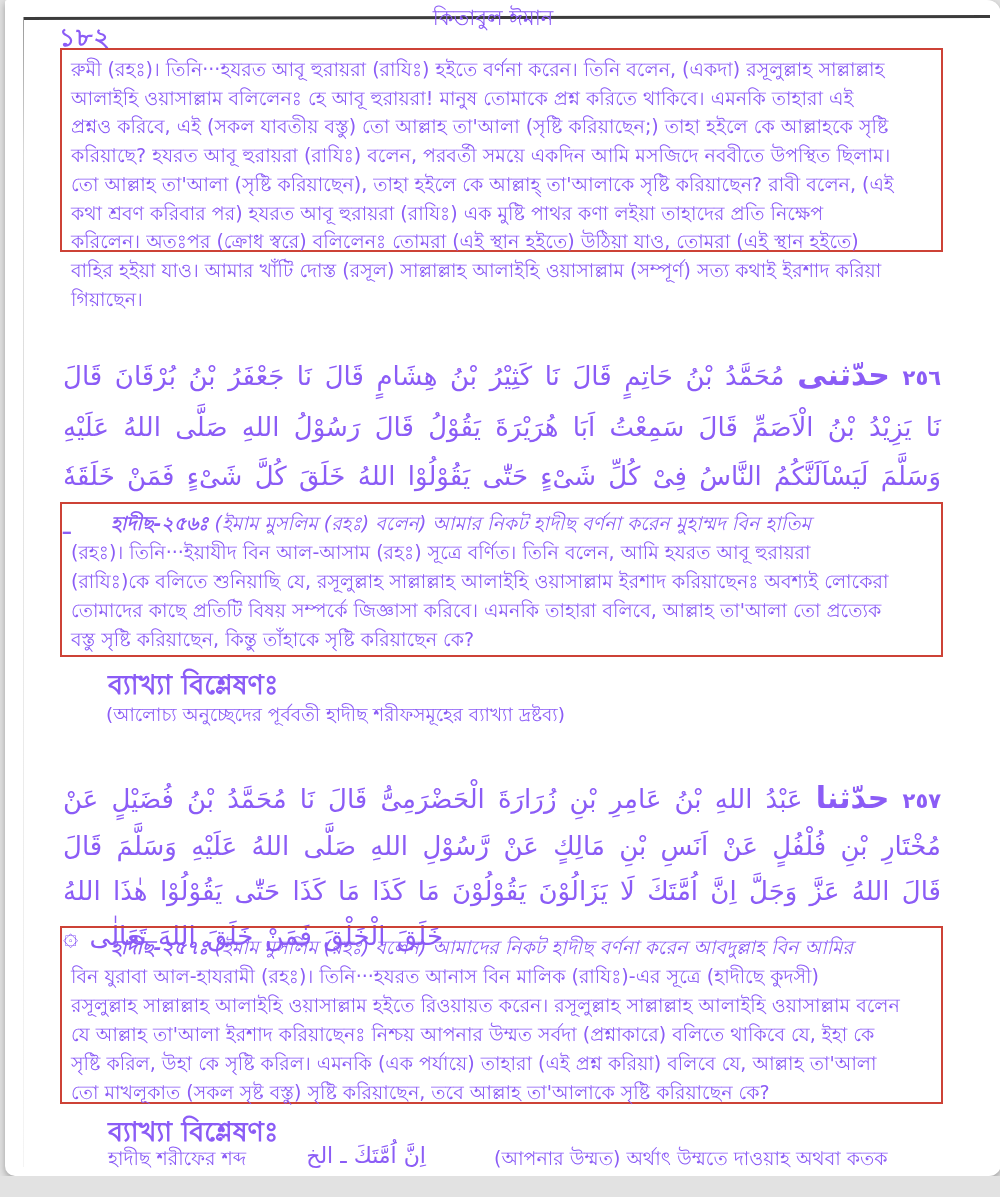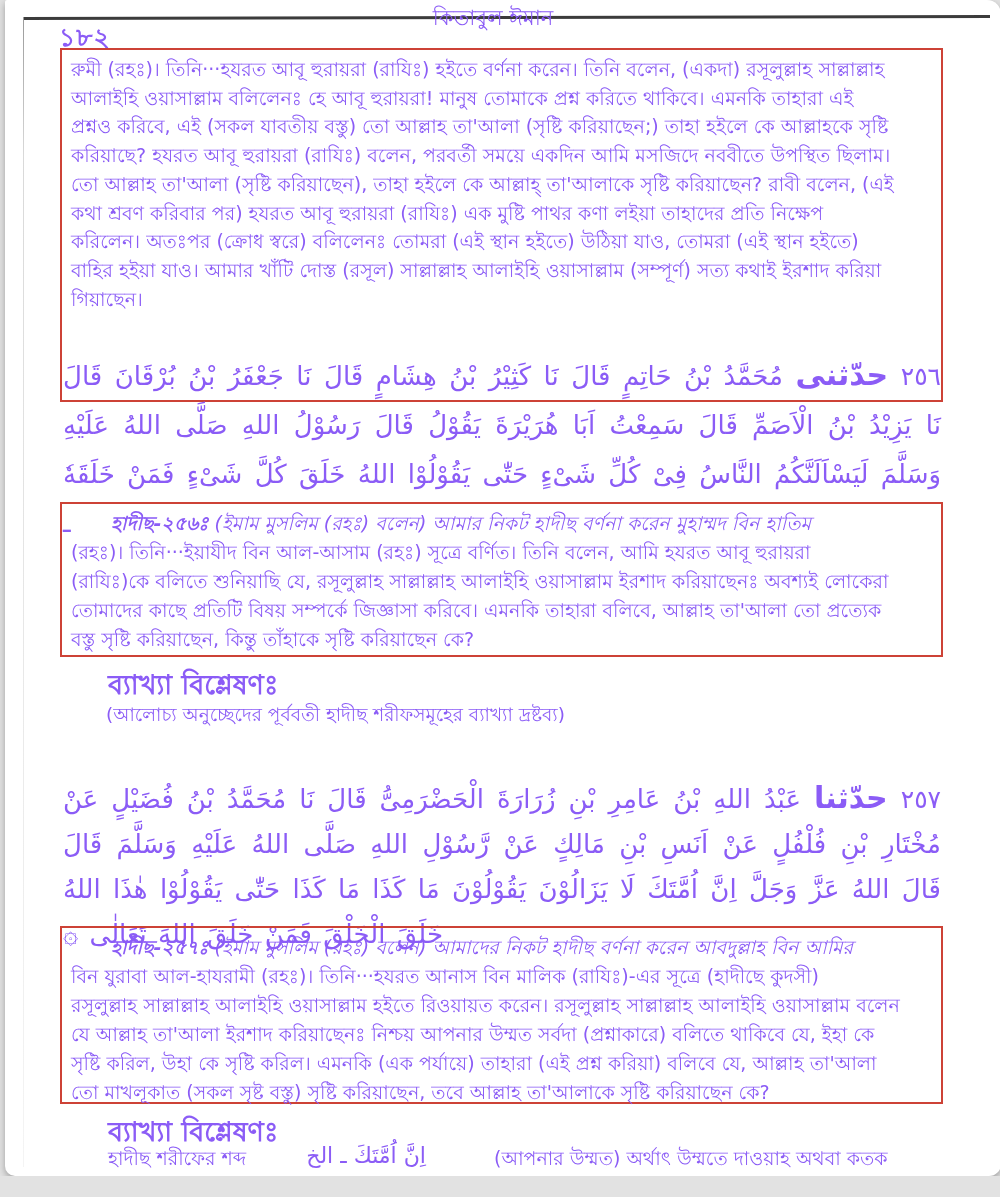--- a/index.html
+++ b/index.html
@@ -33,35 +33,35 @@
     position:absolute;left:0;right:20px;top:2px;text-align:center;
     font-size:21px;
   }
   .redbox{
     position:absolute;left:55px;width:883px;
     border:2.4px solid #cd4236;
     box-sizing:border-box;
     padding:5px 8px 0 9px;
   }
   .bn{font-size:19px;line-height:28.7px;white-space:nowrap;}
-  .box1{top:48px;height:354px;}
+  .box1{top:48px;height:204px;}
   .box2{top:502px;height:155px;}
   .box3{top:926px;height:178px;}
   .box2 .bn,.box3 .bn{line-height:28.9px;}
   .indent{padding-left:40px;font-style:italic;}
   .lead{font-weight:bold;}
   .arabic{
     position:absolute;left:58px;width:878px;
     direction:rtl;text-align:justify;text-align-last:left;
     font-size:26px;line-height:49px;
     word-spacing:3px;
   }
   .arabic1{top:350px;height:152px;}
   .arabic2{top:740px;height:182px;line-height:45px;margin-top:35px;}
-  .hadith-no{font-weight:normal;font-size:25px;}
+  .hadith-no{font-weight:bold;font-size:21px;}
   .opener{font-weight:bold;font-size:30px;}
   .expl-heading{
     position:absolute;left:103px;
     font-size:27px;font-weight:bold;
   }
   .expl1-heading{top:664px;}
   .expl1-note{
     position:absolute;left:101px;top:701px;font-size:18.5px;white-space:nowrap;
   }
   .expl2-heading{top:1111px;}

